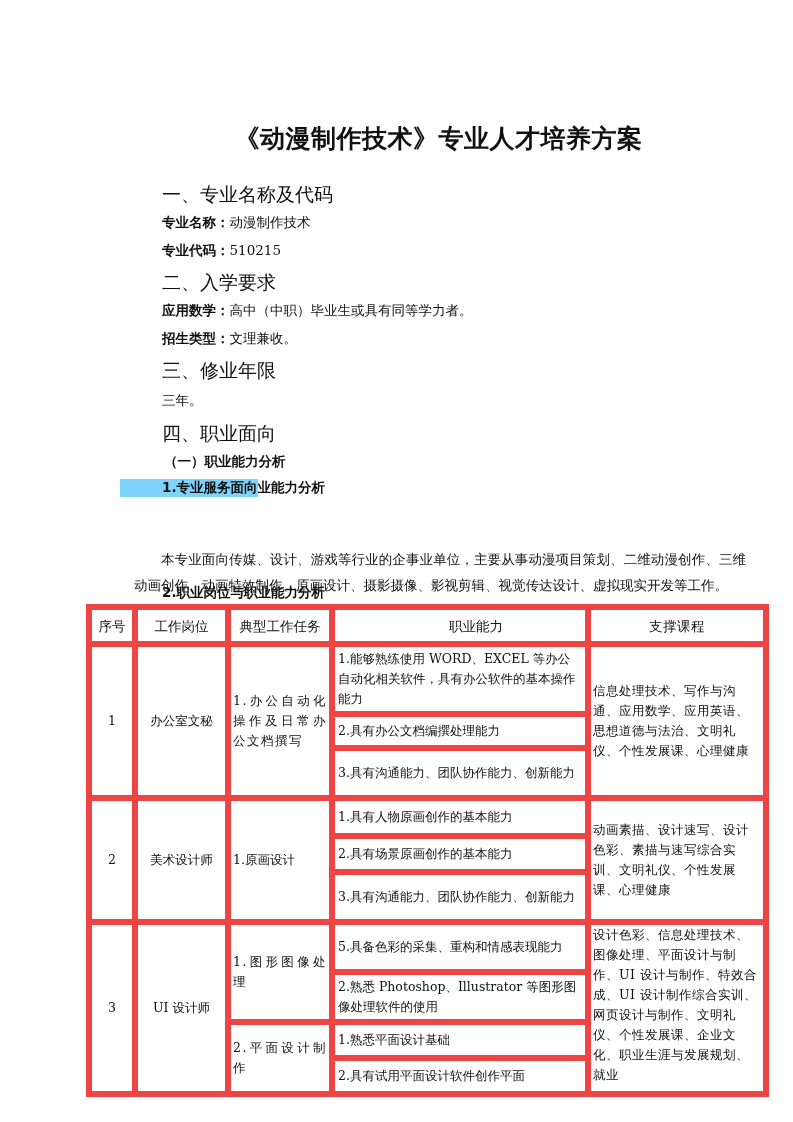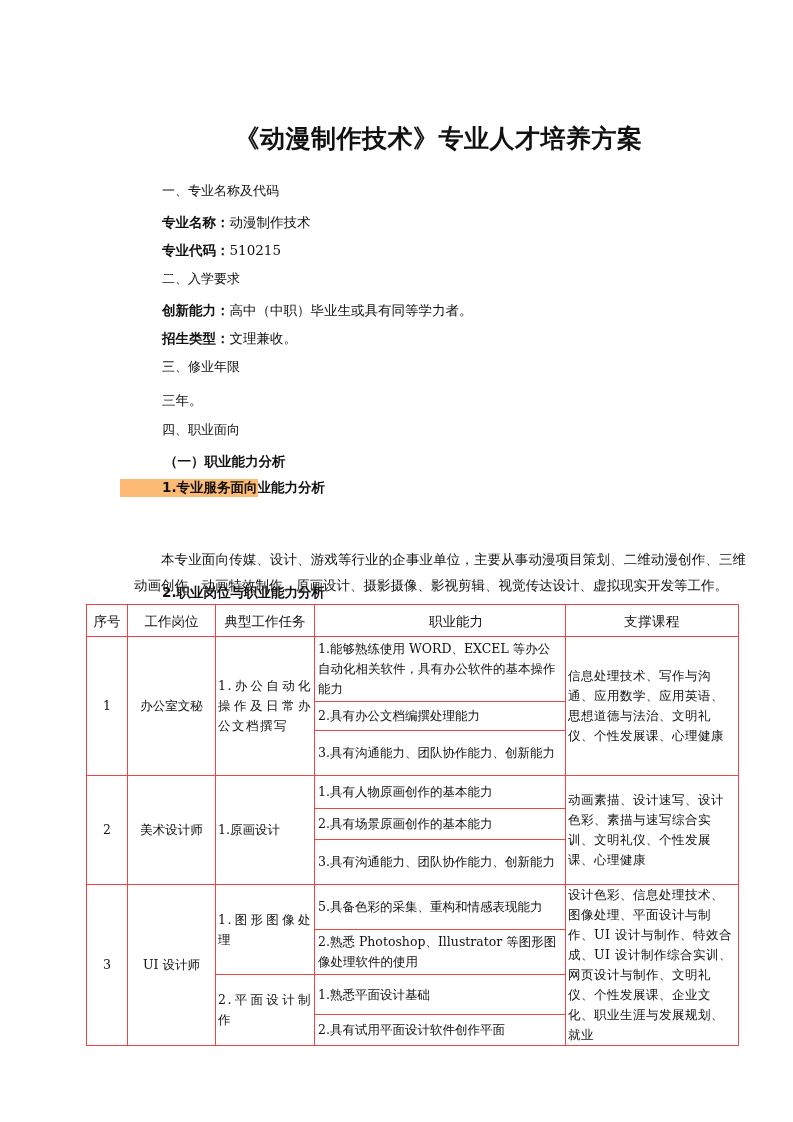--- a/index.html
+++ b/index.html
@@ -1,53 +1,53 @@
 <!DOCTYPE html>
 <html><head>
 <meta charset="utf-8">
 <style>
   html, body { margin:0; padding:0; background:#ffffff; }
   body { width:793px; height:1122px; position:relative; overflow:hidden; color:#111; font-family:"DejaVu Serif","Liberation Serif",serif; }
   .abs { position:absolute;padding-left:42px; }
   .title { left:0; width:793px; top:122px; text-align:center; font-size:25px; font-weight:bold; letter-spacing:0.5px; }
-  .h1 { left:120px; font-family:Liberation Sans, sans-serif; font-size:13px; }
+  .h1 { left:120px; font-family:Liberation Sans, sans-serif; font-size:19px; }
   .line { left:120px; font-size:13.5px; }
   .line b { font-family:"DejaVu Sans","Liberation Sans",sans-serif; font-weight:bold; }
   .h2 { left:120px; font-family:"DejaVu Sans","Liberation Sans",sans-serif; font-weight:bold; font-size:13.5px; }
   .para { left:92px; width:612px; top:501px; font-size:13.5px; line-height:26px; text-indent:27px; text-align:justify;margin-top:45px; }
   table { position:absolute; left:86px; top:604px; border-collapse:collapse; font-size:12.5px; }
-  td, th { border:1px solid #ef4444; padding:0 2px; vertical-align:middle; font-weight:normal; line-height:20px; }
+  td, th { border:6px solid #ef4444; padding:0 2px; vertical-align:middle; font-weight:normal; line-height:20px; }
   th { height:31px; font-size:13.5px; text-align:center; }
   .c1 { width:36px; text-align:center; }
   .c2 { width:83px; text-align:center; }
   .c3 { width:94px; text-align:justify; letter-spacing:1.5px; }
   .c4 { width:214px;padding-left:34px; }
   .c5 { width:168px; letter-spacing:0.5px; }
   .ab { padding:2px 3px; }
 </style>
 </head>
 <body>
 
 <div class="abs title">《动漫制作技术》专业人才培养方案</div>
 
 <div class="abs h1" style="top:182px">一、专业名称及代码</div>
 <div class="abs line" style="top:214px"><b>专业名称：</b><span>动漫制作技术</span></div>
 <div class="abs line" style="top:242px"><b>专业代码：</b><span>510215</span></div>
 
 <div class="abs h1" style="top:270px">二、入学要求</div>
-<div class="abs line" style="top:302px"><b>创新能力：</b><span>高中（中职）毕业生或具有同等学力者。</span></div>
+<div class="abs line" style="top:302px"><b>应用数学：</b><span>高中（中职）毕业生或具有同等学力者。</span></div>
 <div class="abs line" style="top:330px"><b>招生类型：</b><span>文理兼收。</span></div>
 
 <div class="abs h1" style="top:358px">三、修业年限</div>
 <div class="abs line" style="top:392px">三年。</div>
 
 <div class="abs h1" style="top:421px">四、职业面向</div>
 <div class="abs h2" style="top:453px; left:122px;">（一）职业能力分析</div>
 <div class="abs h2" style="top:479px">2.职业岗位与职业能力分析</div>
-<div class="abs h2" style="top:479px; background:#fdba74;">1.专业服务面向</div>
+<div class="abs h2" style="top:479px; background:#7dd3fc;">1.专业服务面向</div>
 <div class="abs para">本专业面向传媒、设计、游戏等行业的企事业单位，主要从事动漫项目策划、二维动漫创作、三维动画创作、动画特效制作、原画设计、摄影摄像、影视剪辑、视觉传达设计、虚拟现实开发等工作。</div>
 <div class="abs h2" style="top:584px">2.职业岗位与职业能力分析</div>
 
 <table>
   <tbody>
       <tr>
     <th class="c1">序号</th>
     <th class="c2">工作岗位</th>
     <th class="c3" style="text-align:center;letter-spacing:0">典型工作任务</th>
     <th class="c4">职业能力</th>

